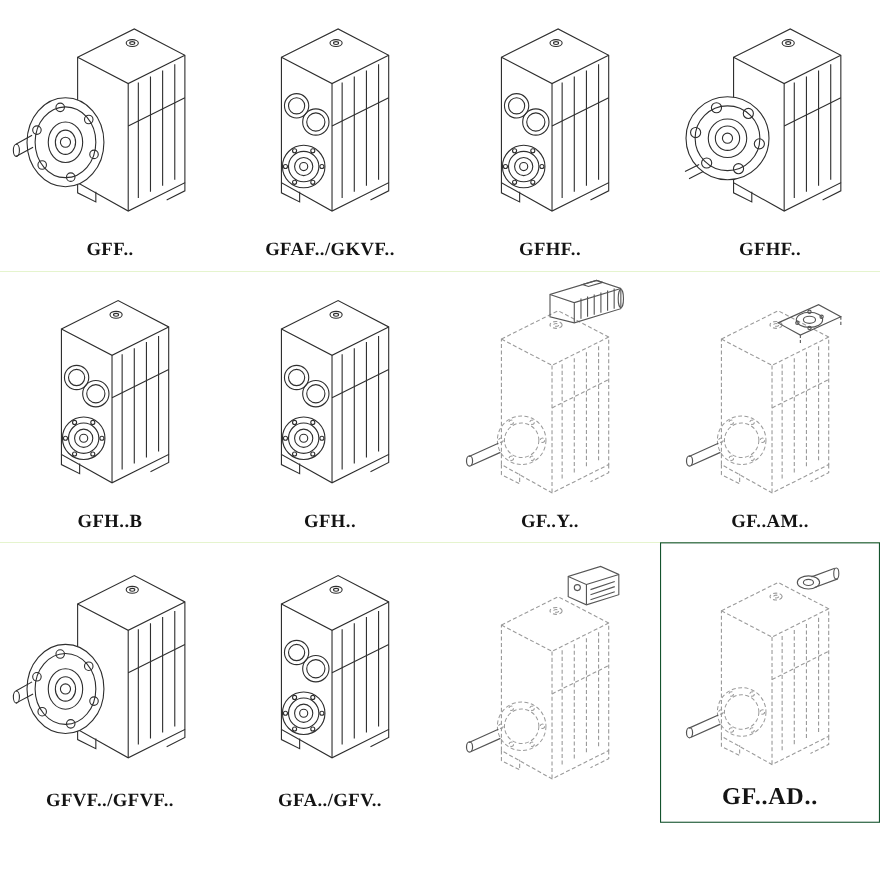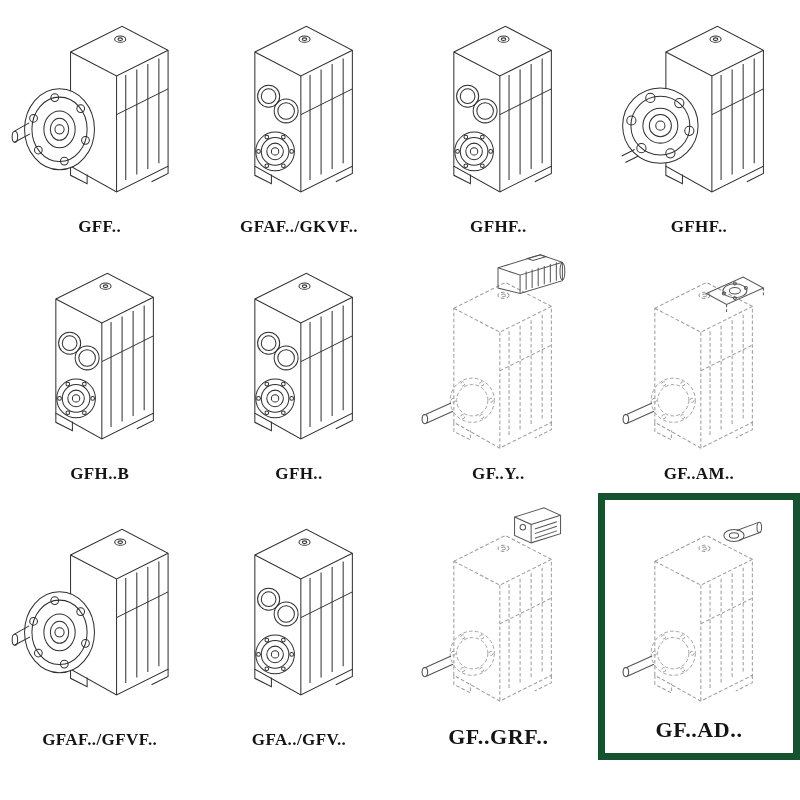--- a/index.html
+++ b/index.html
@@ -2,21 +2,21 @@
 <html><head>
 <meta charset="utf-8">
 <style>
   *{margin:0;padding:0;box-sizing:border-box}
   html,body{background:#ffffff}
   body{width:800px;height:800px;font-family:"Liberation Serif",serif}
   #page{width:800px;height:636px;background:#84cc16;display:grid;
         grid-template-columns:repeat(4,1fr);grid-template-rows:repeat(3,1fr)}
   .cell{display:flex;flex-direction:column;align-items:center;
         justify-content:flex-end;padding:4px 2px 10px;background:#fff}
-  .cell.boxed{border:7px solid #14532d}
+  .cell.boxed{border:1px solid #14532d}
   .drawing{flex:1;width:100%;display:flex;align-items:center;justify-content:center}
   .drawing svg{width:184px;height:212px}
   .label{font-weight:bold;font-size:17px;letter-spacing:.4px;color:#141414;
          white-space:nowrap;line-height:1.1;padding-top:2px}
   .label.large{font-size:22px;letter-spacing:.6px}
 </style>
 </head>
 <body>
 
 <div id="page">
@@ -358,21 +358,21 @@
             <circle cx="50.8" cy="101.5" r="4.2"></circle>
             <circle cx="79.0" cy="113.5" r="4.2"></circle>
         <ellipse cx="56" cy="136" rx="17" ry="20"></ellipse>
         <ellipse cx="56" cy="136" rx="10" ry="12"></ellipse>
         <circle cx="56" cy="136" r="5"></circle>
         <path d="M7,138 L23,129 M7,150 L24,141"></path>
         <ellipse cx="7.5" cy="144" rx="3" ry="6"></ellipse>
       </g>
         </svg>
       </div>
-    <figcaption class="label">GFAF../GFVF..</figcaption>
+    <figcaption class="label">GFVF../GFVF..</figcaption>
   </figure>
   <figure class="cell">
     <div class="drawing">
         <svg viewBox="0 0 200 230" xmlns="http://www.w3.org/2000/svg">
           <g transform="translate(0,0)" fill="none" stroke="#2f2f2f" stroke-width="1.1">
     <path d="M52,52 L108,24 L158,50 L158,176 L102,204 L52,176 Z"></path>
     <path d="M52,52 L102,78 L158,50"></path>
     <path d="M102,78 L102,204"></path>
     <path d="M102,120 L158,92"></path>
     <path d="M112,77.0 L112,191.0"></path>
@@ -436,21 +436,20 @@
         <ellipse cx="20.5" cy="172.5" rx="3" ry="5"></ellipse>
       </g>
           <g fill="none" stroke="#555555" stroke-width="1.1">
         <path d="M118,34 L118,14 L150,4 L168,12 L168,32 L136,42 Z"></path>
         <path d="M118,14 L136,22 L136,42 M136,22 L168,12"></path>
         <path d="M140,27 L164,19 M140,32 L164,24 M140,37 L164,29"></path>
         <circle cx="127" cy="25" r="3"></circle>
       </g>
         </svg>
       </div>
-    <figcaption class="label large">GF..GRF..</figcaption>
   </figure>
   <figure class="cell boxed">
     <div class="drawing">
         <svg viewBox="0 0 200 230" xmlns="http://www.w3.org/2000/svg">
           <g transform="translate(0,10)" fill="none" stroke="#9b9b9b" stroke-width="1.1" stroke-dasharray="4 2.4">
     <path d="M52,52 L108,24 L158,50 L158,176 L102,204 L52,176 Z"></path>
     <path d="M52,52 L102,78 L158,50"></path>
     <path d="M102,78 L102,204"></path>
     <path d="M102,120 L158,92"></path>
     <path d="M112,77.0 L112,191.0"></path>

